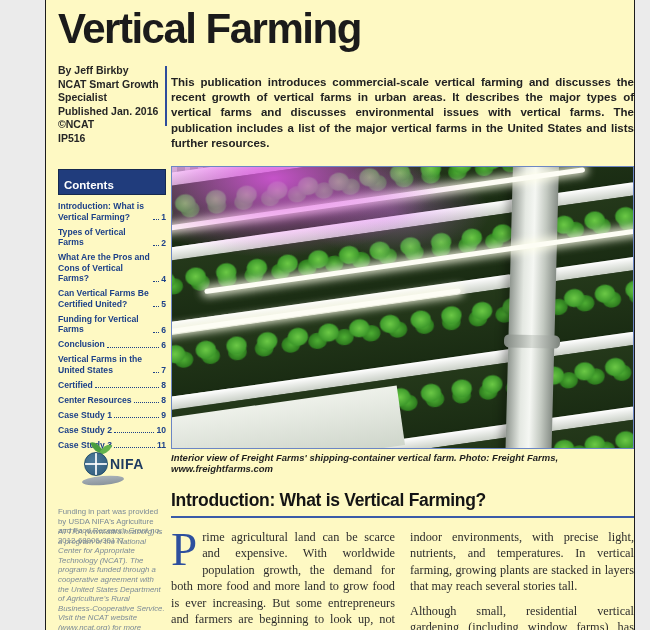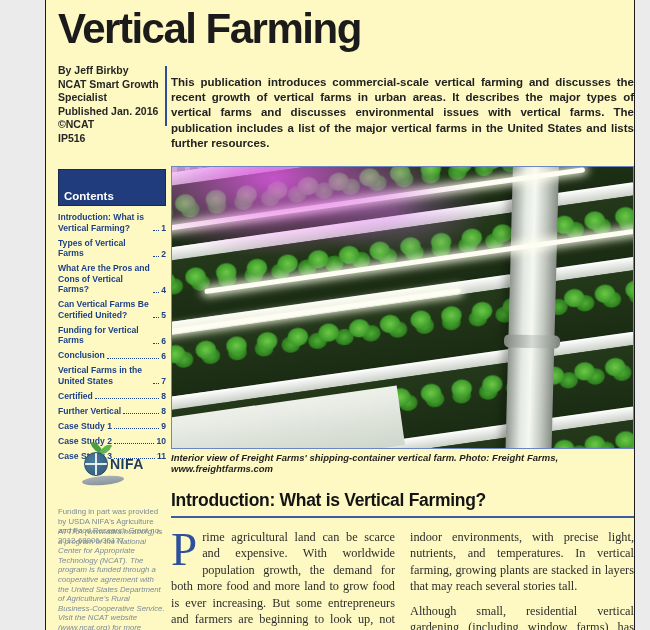--- a/index.html
+++ b/index.html
@@ -11,21 +11,21 @@
   .title { position:absolute; left:12px; top:0px; font-size:42px; font-weight:bold;
            letter-spacing:-1.5px; color:#1b1b1b; line-height:58px; }
 
   
   .sidebar { position:absolute; left:12px; top:64px; width:108px; height:566px; overflow:hidden; }
   .author { font-size:10.5px; font-weight:bold; color:#262626; line-height:13.5px; }
   .author div { margin-bottom:0px; }
 
   .toc { position:absolute; top:105px; left:0; width:108px; }
   .toc-head { background:#203c7c; color:#fff; font-weight:bold; font-size:11.5px;
-              padding:20px 5px 3px 5px; border:1px solid #16294f; }
+              padding:9px 5px 3px 5px; border:1px solid #16294f; }
   .toc-list { margin-top:6px; }
   .toc-entry { display:flex; align-items:flex-end; margin-bottom:4.5px; cursor:pointer; }
   .toc-label { font-size:8.6px; font-weight:bold; color:#1d4189; line-height:10.5px; }
   .toc-dots { flex:1; border-bottom:1.4px dotted #1d4189; margin:0 2px 2px 2px; min-width:6px; }
   .toc-page { font-size:8.6px; font-weight:bold; color:#1d4189; }
 
   .nifa { position:absolute; top:378px; left:0; width:108px; height:46px; }
   .nifa-globe { position:absolute; left:26px; top:10px; width:24px; height:24px; border-radius:50%;
                 background:
                   linear-gradient(90deg, transparent 44%, rgba(255,255,255,.85) 47% 53%, transparent 56%),
@@ -149,21 +149,21 @@
           <span class="toc-label">Vertical Farms in the United States</span>
           <span class="toc-dots"></span>
           <span class="toc-page">7</span>
         </div>
         <div class="toc-entry">
           <span class="toc-label">Certified</span>
           <span class="toc-dots"></span>
           <span class="toc-page">8</span>
         </div>
         <div class="toc-entry">
-          <span class="toc-label">Further Vertical</span>
+          <span class="toc-label">Center Resources</span>
           <span class="toc-dots"></span>
           <span class="toc-page">8</span>
         </div>
         <div class="toc-entry">
           <span class="toc-label">Case Study 1</span>
           <span class="toc-dots"></span>
           <span class="toc-page">9</span>
         </div>
         <div class="toc-entry">
           <span class="toc-label">Case Study 2</span>

